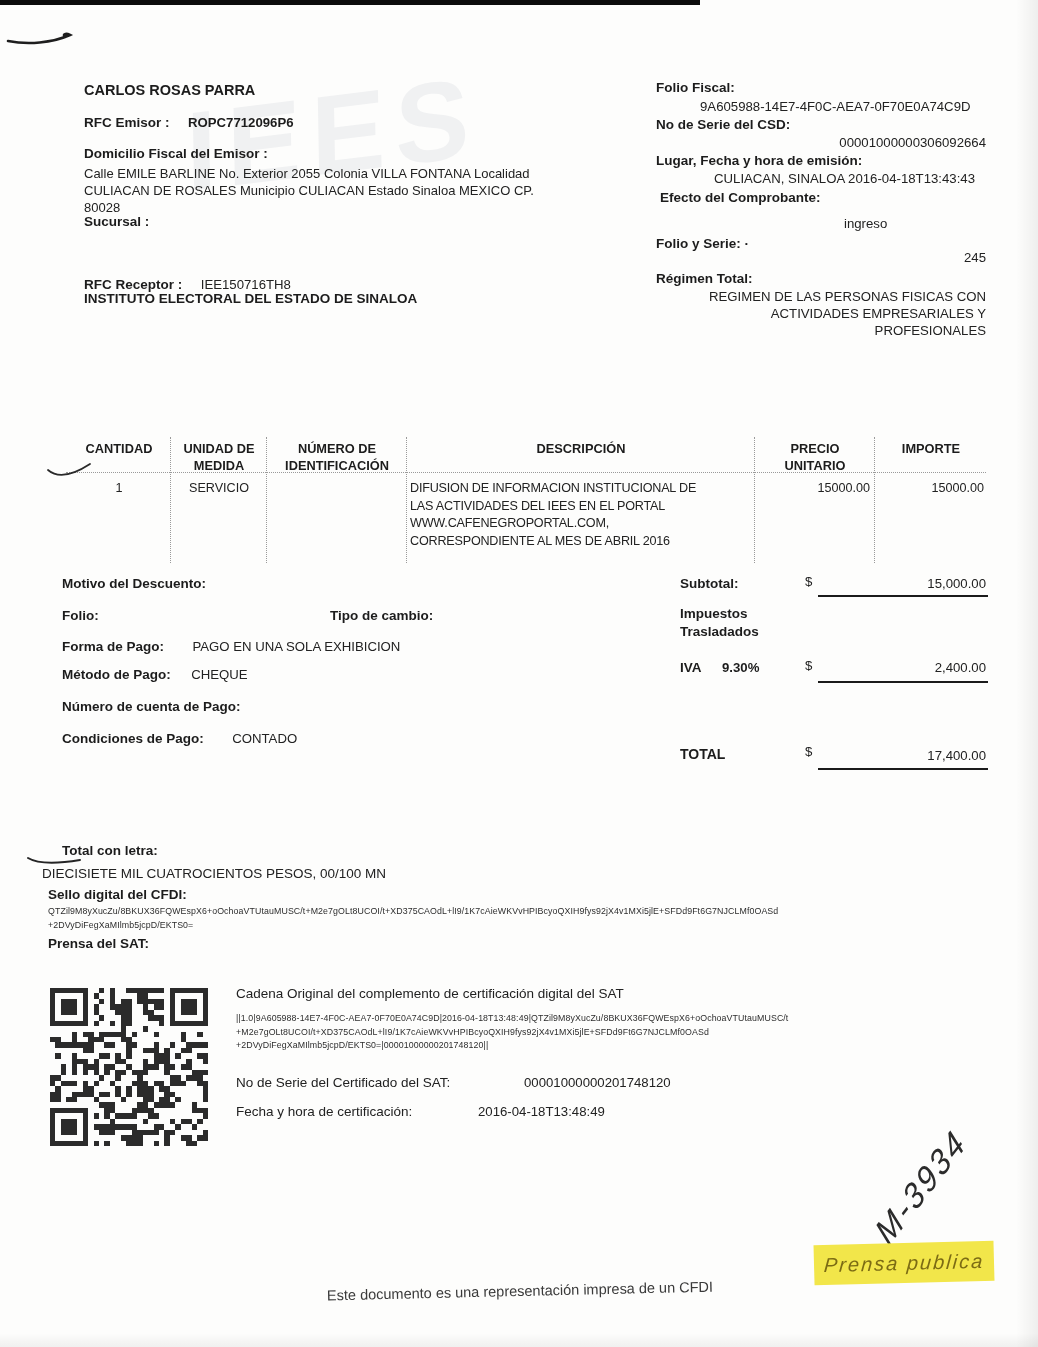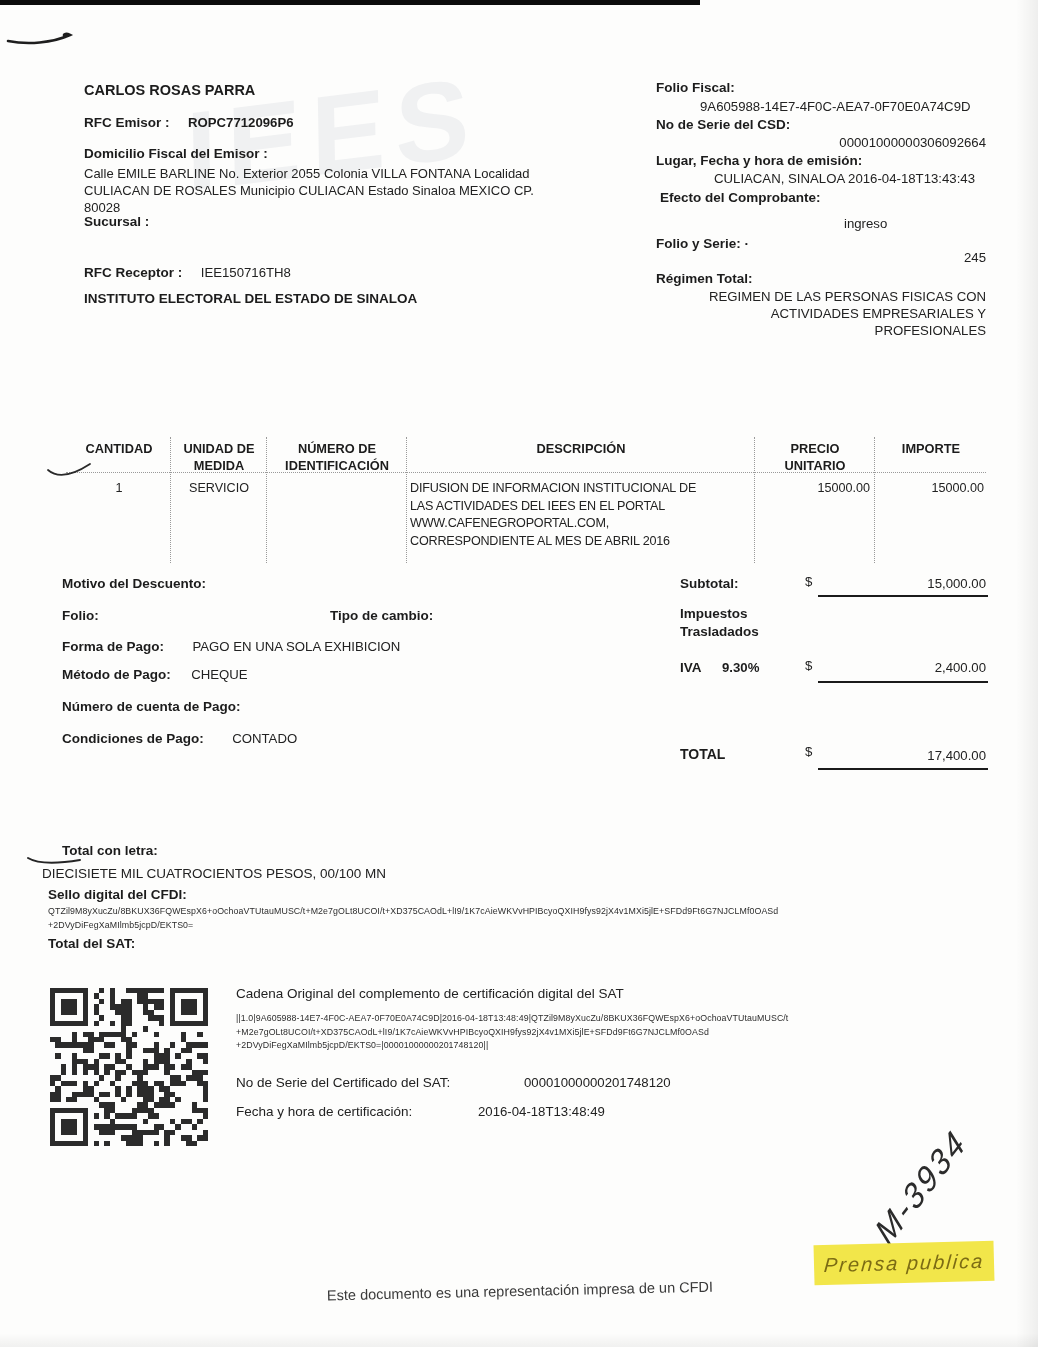--- a/index.html
+++ b/index.html
@@ -67,21 +67,21 @@
   <div class="abs" style="left:84px;top:113px;">
     <span class="lbl b">RFC Emisor :</span>
     <span class="val b" style="margin-left:14px;">ROPC7712096P6</span>
   </div>
   <div class="abs lbl b" style="left:84px;top:146px;">Domicilio Fiscal del Emisor :</div>
   <div class="abs addr pre" style="left:84px;top:165px;width:520px;">Calle EMILE BARLINE No. Exterior 2055 Colonia VILLA FONTANA Localidad
 CULIACAN DE ROSALES Municipio CULIACAN Estado Sinaloa MEXICO CP.
 80028</div>
   <div class="abs lbl b" style="left:84px;top:214px;">Sucursal :</div>
 
-  <div class="abs" style="left:84px;top:263px;">
+  <div class="abs" style="left:84px;top:275px;">
     <span class="lbl b">RFC Receptor :</span>
     <span class="val" style="margin-left:14px;">IEE150716TH8</span>
   </div>
   <div class="abs lbl b" style="left:84px;top:291px;">INSTITUTO ELECTORAL DEL ESTADO DE SINALOA</div>
 
   <div class="abs lbl b" style="left:656px;top:80px;">Folio Fiscal:</div>
   <div class="abs val" style="left:700px;top:99px;">9A605988-14E7-4F0C-AEA7-0F70E0A74C9D</div>
   <div class="abs lbl b" style="left:656px;top:117px;">No de Serie del CSD:</div>
   <div class="abs val r" style="left:700px;top:135px;width:286px;">00001000000306092664</div>
   <div class="abs lbl b" style="left:656px;top:153px;">Lugar, Fecha y hora de emisión:</div>
@@ -167,21 +167,21 @@
   <div class="abs" style="left:26px;top:852px;">
     <svg class="mark" width="56" height="16" viewBox="0 0 56 16">
         <path d="M2 6 C 12 12, 30 12, 54 8" stroke="#252525" fill="none" stroke-width="2" stroke-linecap="round"></path>
       </svg>
   </div>
   <div class="abs val" style="left:42px;top:866px;font-size:13.5px;">DIECISIETE MIL CUATROCIENTOS PESOS, 00/100 MN</div>
 
   <div class="abs lbl b" style="left:48px;top:887px;">Sello digital del CFDI:</div>
   <div class="abs tiny pre" style="left:48px;top:905px;width:880px;">QTZil9M8yXucZu/8BKUX36FQWEspX6+oOchoaVTUtauMUSC/t+M2e7gOLt8UCOI/t+XD375CAOdL+lI9/1K7cAieWKVvHPIBcyoQXIH9fys92jX4v1MXi5jlE+SFDd9Ft6G7NJCLMf0OASd
 +2DVyDiFegXaMIlmb5jcpD/EKTS0=</div>
-  <div class="abs lbl b" style="left:48px;top:936px;">Total del SAT:</div>
+  <div class="abs lbl b" style="left:48px;top:936px;">Prensa del SAT:</div>
 
   <div id="qr-code" class="abs" style="left:50px;top:988px;width:158px;height:158px;">
       <div style="background: rgb(43, 43, 43);"></div>
       <div style="background: rgb(43, 43, 43);"></div>
       <div style="background: rgb(43, 43, 43);"></div>
       <div style="background: rgb(43, 43, 43);"></div>
       <div style="background: rgb(43, 43, 43);"></div>
       <div style="background: rgb(43, 43, 43);"></div>
       <div style="background: rgb(43, 43, 43);"></div>
       <div style="background: transparent;"></div>

